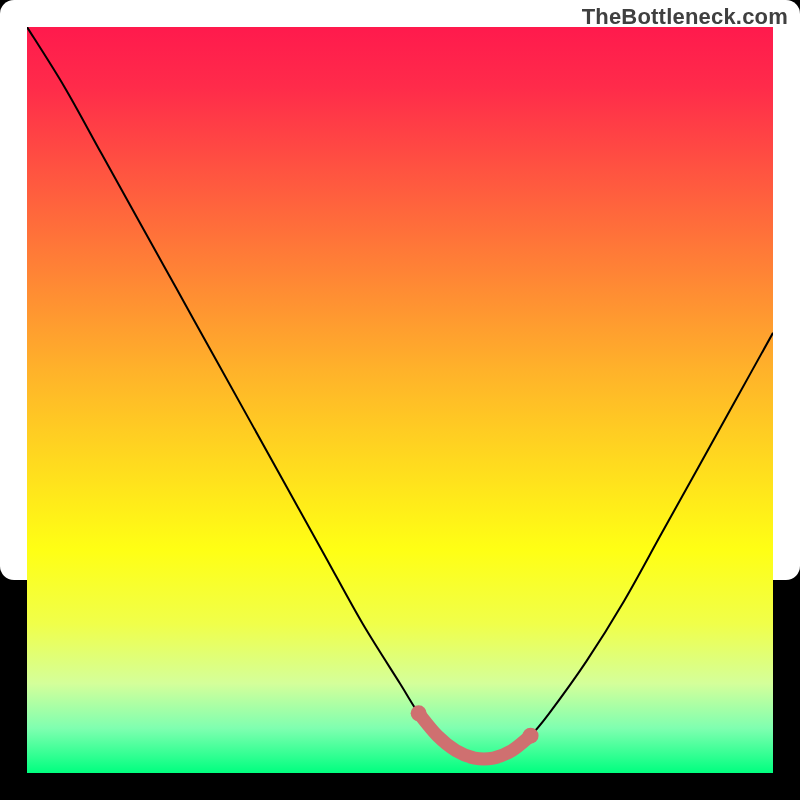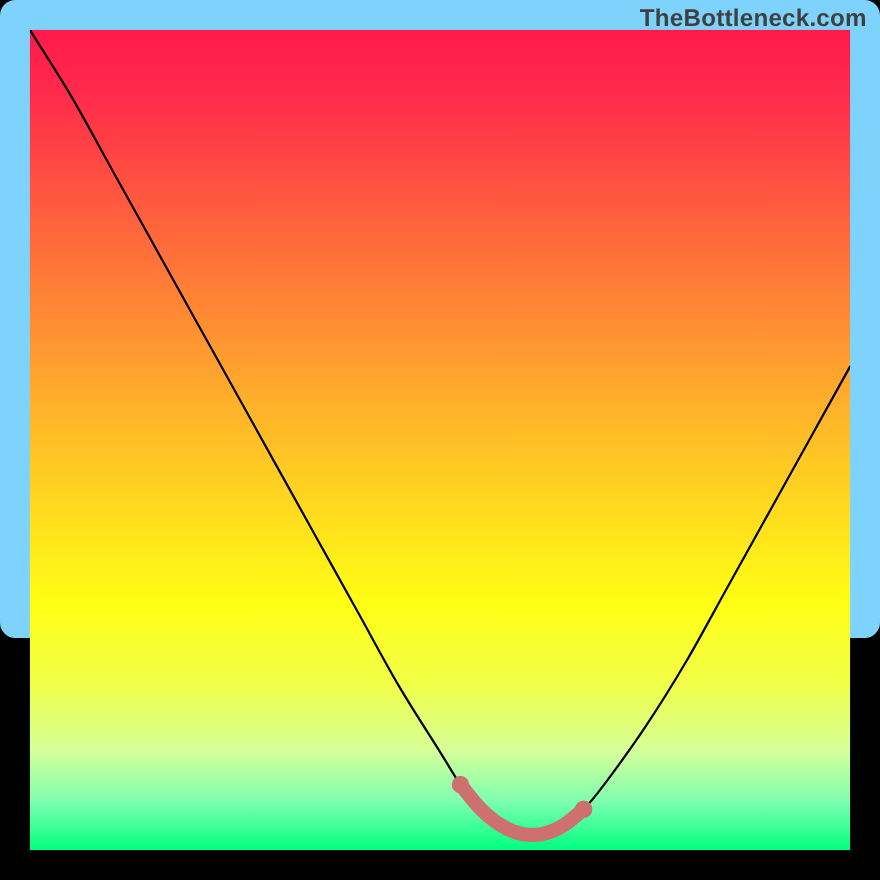--- a/index.html
+++ b/index.html
@@ -10,21 +10,21 @@
     background: #000;
     overflow: hidden;
     font-family: Arial, Helvetica, sans-serif;
   }
   .frame {
     position: absolute;
     left: 0;
     top: 0;
     width: 800px;
     height: 580px;
-    background: #7dd3fc;
+    background: #ffffff;
     border-radius: 14px;
   }
   .plot-area {
     position: absolute;
     left: 27px;
     top: 27px;
     width: 746px;
     height: 746px;
     overflow: hidden;
   }

